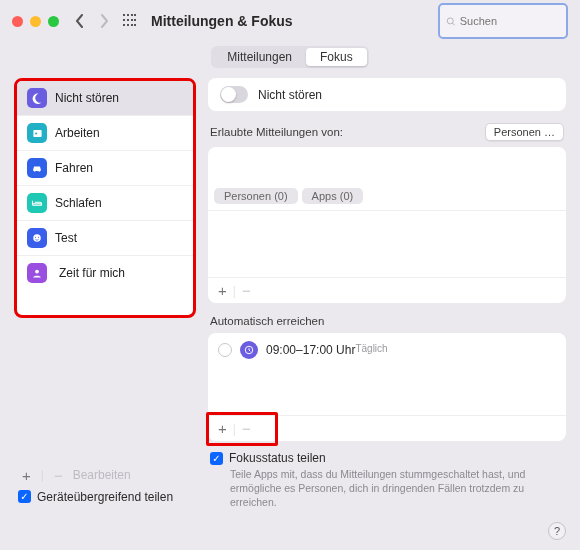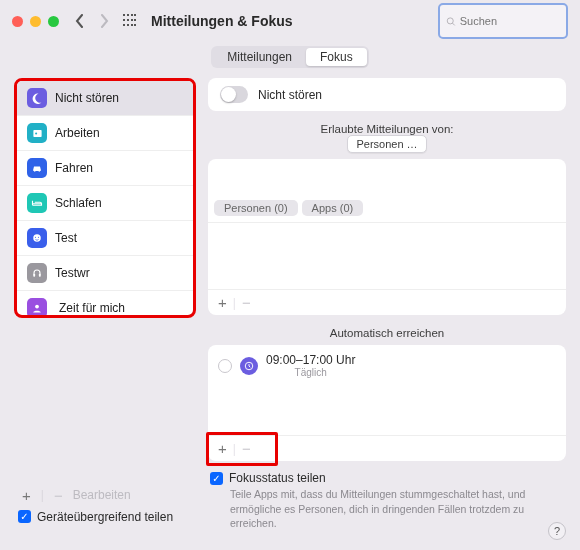--- a/index.html
+++ b/index.html
@@ -42,34 +42,34 @@
 .pm.dis { color: #c7c5cb; }
 .edit-label { color: #bdbbc1; }
 
 .share-row { display: flex; align-items: center; gap: 6px; padding: 6px 4px; font-size: 12px; }
 .chk { width: 13px; height: 13px; background: #0a66ff; border-radius: 3px; display: flex; align-items: center; justify-content: center; color: #fff; font-size: 10px; }
 
 .toggle-row { display: flex; align-items: center; gap: 10px; background: #fff; border-radius: 8px; padding: 8px 12px; }
 .switch { width: 28px; height: 17px; background: #d9d7dd; border-radius: 10px; position: relative; }
 .switch::after { content: ""; position: absolute; left: 1px; top: 1px; width: 15px; height: 15px; background: #fff; border-radius: 50%; box-shadow: 0 1px 2px rgba(0,0,0,.25); }
 
-.section-label { font-size: 11.5px; color: #3b3b3b; padding: 6px 2px 0; display: flex; justify-content: flex-start; align-items: center; flex-direction: column; }
+.section-label { font-size: 11.5px; color: #3b3b3b; padding: 6px 2px 0; display: flex; justify-content: space-between; align-items: center; }
 .opt-btn { background: #fff; border: 1px solid #d5d3d9; border-radius: 5px; padding: 2px 8px; font-size: 11px; box-shadow: 0 1px 1px rgba(0,0,0,.06); }
 
 .card { background: #fff; border-radius: 8px; }
 .pill-row { display: flex; gap: 4px; padding: 6px; border-bottom: 1px solid #eee; margin-top: 35px; }
 .pill { background: #e7e5ea; border-radius: 5px; padding: 2px 10px; font-size: 11px; color: #666; }
 .card-body { height: 66px; }
 .card-foot { border-top: 1px solid #eee; padding: 4px 6px; display: flex; align-items: center; gap: 2px; }
 
 .sched-card { background: #fff; border-radius: 8px; }
 .sched-item { display: flex; align-items: center; gap: 8px; padding: 8px 10px; }
 .rad { width: 14px; height: 14px; border: 1.5px solid #c9c7cd; border-radius: 50%; }
 .sched-ico { width: 18px; height: 18px; border-radius: 50%; background: #6b5de0; color: #fff; display: flex; align-items: center; justify-content: center; font-size: 10px; }
-.sched-txt { display: flex; flex-direction: column; line-height: 1.2; align-items: center; }
+.sched-txt { display: flex; flex-direction: row; line-height: 1.2; }
 .sched-sub { font-size: 10px; color: #9a989e; }
 .sched-body { height: 48px; }
 .sched-foot { border-top: 1px solid #eee; padding: 4px 6px; display: flex; align-items: center; gap: 2px; position: relative; }
 .hl { position: absolute; border: 3px solid #e80000; border-radius: 2px; left: -2px; top: -4px; width: 72px; height: 34px; pointer-events: none; }
 
 .share-block { padding: 4px 2px 0; }
 .share-title { display: flex; align-items: center; gap: 6px; font-size: 12px; }
 .share-sub { font-size: 10.5px; color: #8b898f; padding: 2px 0 0 20px; line-height: 1.35; }
 
 .help { position: absolute; right: 14px; bottom: 10px; width: 18px; height: 18px; border: 1px solid #c5c3c9; border-radius: 50%; display: flex; align-items: center; justify-content: center; font-size: 11px; color: #555; background: #f2f0f4; }
@@ -165,30 +165,20 @@
             <svg width="12" height="12" viewBox="0 0 16 16">
               <circle cx="8" cy="8" r="5" fill="#fff"></circle>
               <circle cx="6" cy="7" r=".8" fill="#3a5feb"></circle>
               <circle cx="10" cy="7" r=".8" fill="#3a5feb"></circle>
               <path d="M6 10c1 1 3 1 4 0" stroke="#3a5feb" fill="none"></path>
             </svg>
           </div>
         <span class="sb-label">Test</span>
       </div>
       <div class="sb-item">
-        <div class="sb-icon" style="background:#9a989e">
-            <svg width="12" height="12" viewBox="0 0 16 16">
-              <path d="M4 10V8a4 4 0 0 1 8 0v2" stroke="#fff" stroke-width="1.5" fill="none"></path>
-              <rect x="3" y="9" width="2.5" height="4" rx="1" fill="#fff"></rect>
-              <rect x="10.5" y="9" width="2.5" height="4" rx="1" fill="#fff"></rect>
-            </svg>
-          </div>
-        <span class="sb-label">Testwr</span>
-      </div>
-      <div class="sb-item">
         <div class="sb-icon" style="background:#9a4fe0">
             <svg width="12" height="12" viewBox="0 0 16 16">
               <circle cx="8" cy="6" r="2.5" fill="#fff"></circle>
               <path d="M3 14c0-3 10-3 10 0" fill="#fff"></path>
             </svg>
           </div>
         <span class="sb-label">Zeit für mich</span>
       </div>
     </div>
     <div class="spacer"></div>

